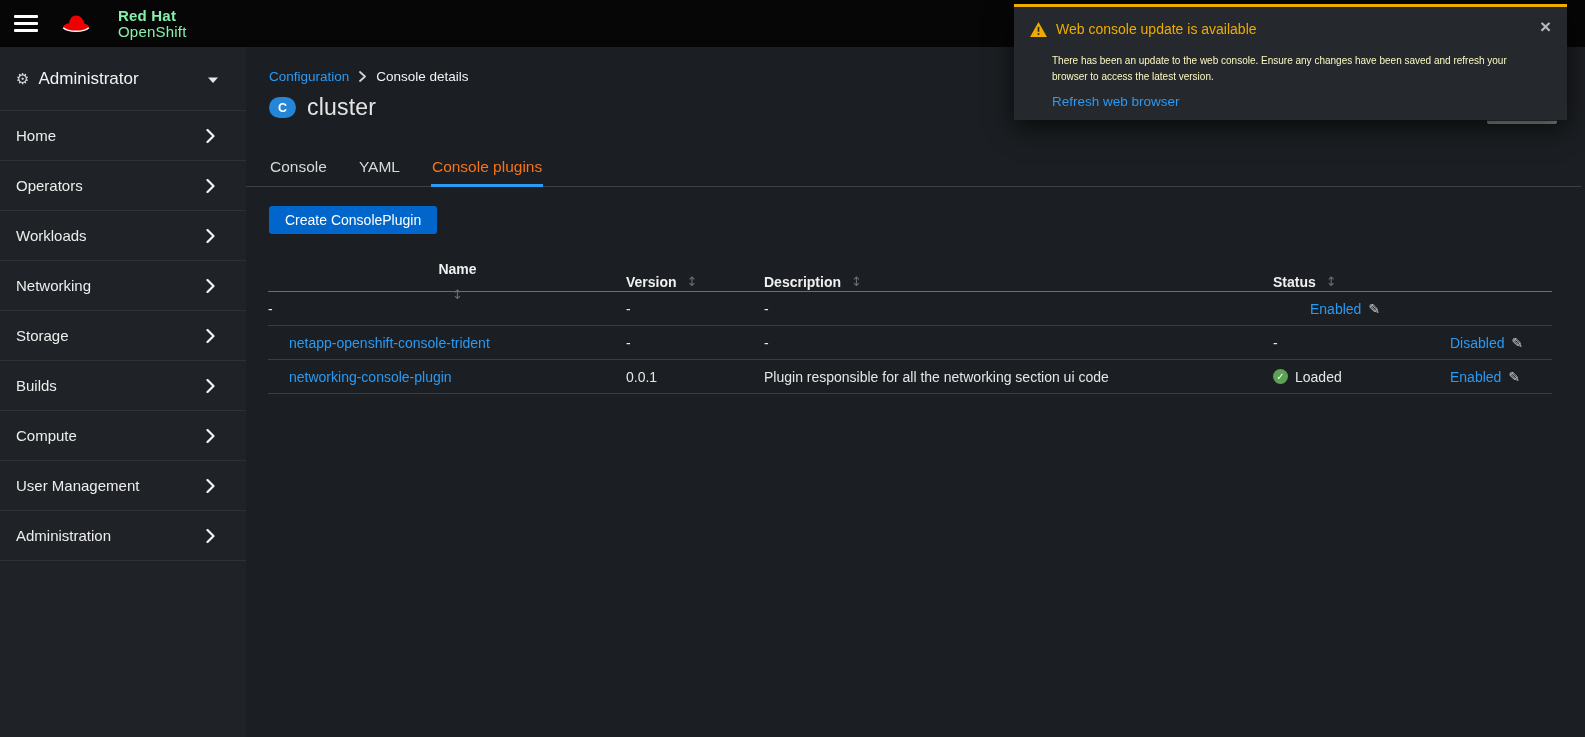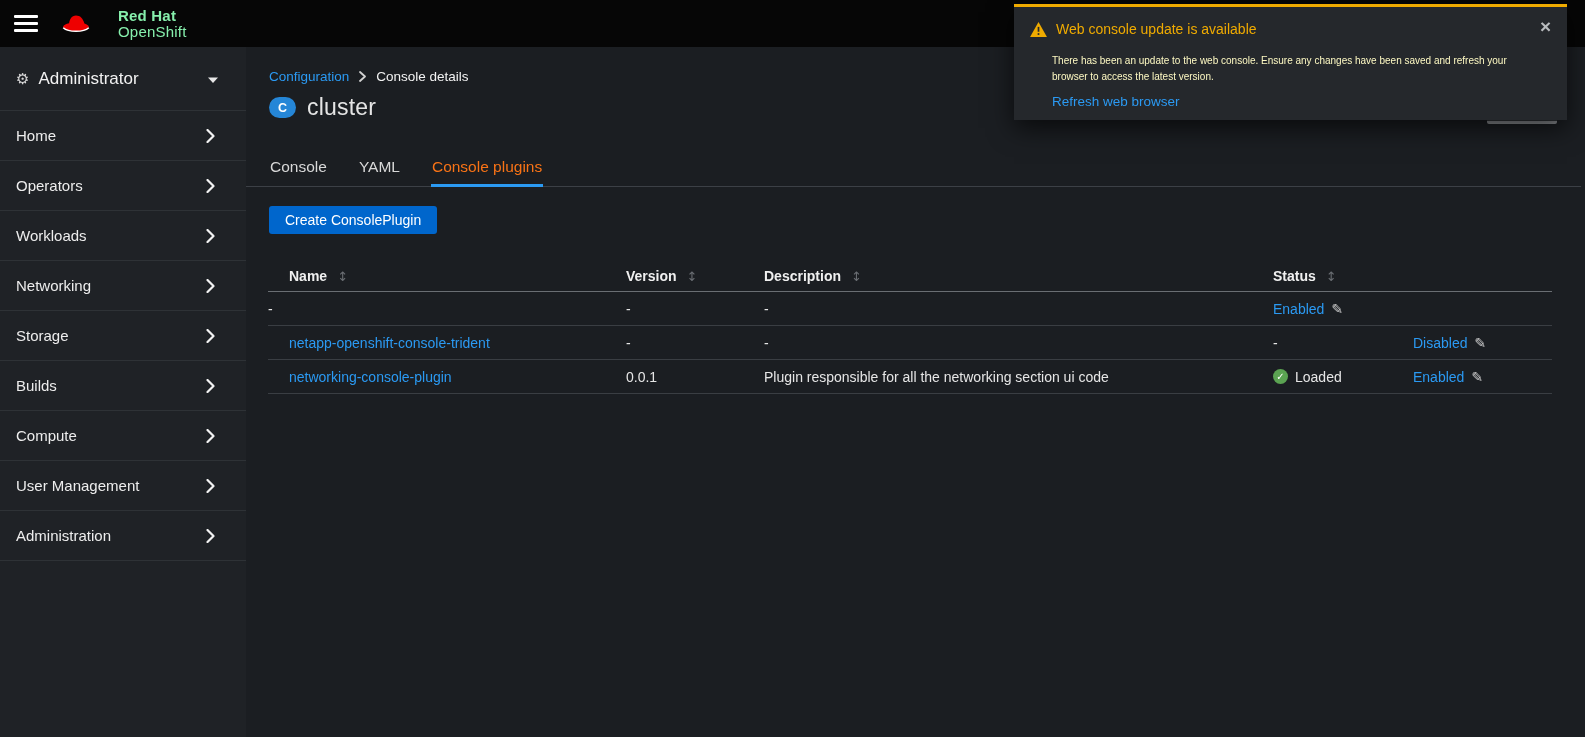--- a/index.html
+++ b/index.html
@@ -44,25 +44,25 @@
   .btn-primary { position:absolute; left:23px; top:159px; height:28px; padding:0 16px; background:#0066cc; color:#fff; font-size:14px; border:none; border-radius:3px; cursor:pointer; font-family:inherit;text-align:right; }
 
   
   .table { position:absolute; left:22px; top:214px; width:1284px; font-size:14px; }
   .tr { display:grid; grid-template-columns:358px 138px 509px 140px 1fr; align-items:center; }
   .thead { height:31px; border-bottom:1px solid #6a6e73; color:#f0f0f0; font-weight:bold; }
   .th { display:flex; align-items:center; gap:10px; }
   .sort { color:#6a6e73; font-size:13px; font-weight:normal; cursor:pointer; font-family:"DejaVu Sans", sans-serif; }
   .row { height:34px; border-bottom:1px solid #3a3e43; color:#e6e6e6; }
   .cell-name { padding-left:21px; }
-  .th.cell-name { padding-left:21px; }
+  .th.cell-name { padding-left:21px;flex-direction:column; }
   .row a.res-link { color:#2b9af3; }
   .status-cell { display:flex; align-items:center; gap:7px; }
   .check-circle { width:15px; height:15px; border-radius:50%; background:#5ba352; color:#fff; font-size:10px; display:flex; align-items:center; justify-content:center; }
-  .toggle-cell { display:flex; align-items:center; gap:7px; }
+  .toggle-cell { display:flex; align-items:center; gap:7px;margin-left:37px; }
   .toggle-cell a { color:#2b9af3; }
   .pencil { color:#cfcfcf; font-size:14px; font-family:"DejaVu Sans", sans-serif; cursor:pointer; }
 
   
   .toast { position:absolute; left:1014px; top:4px; width:553px; height:116px; background:#25282c; border-top:3px solid #f0ab00; box-shadow:0 8px 24px rgba(0,0,0,.65); z-index:50; padding:14px 16px; }
   .toast-head { display:flex; align-items:center; gap:9px; }
   .toast-title { color:#f0ab00; font-size:14px; font-weight:normal; }
   .toast-close { position:absolute; right:16px; top:10px; color:#b8bbbe; font-size:19px; font-weight:bold; cursor:pointer; line-height:1; }
   .toast-body { margin:16px 0 0 22px; width:462px; font-size:10px; line-height:1.55; color:#fef9c3; }
   .toast-link { display:inline-block; margin:10px 0 0 22px; font-size:13.5px; color:#2b9af3; }

